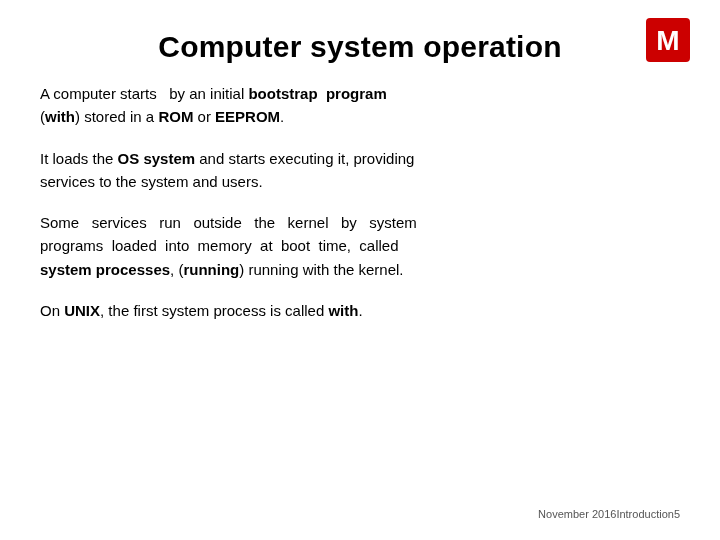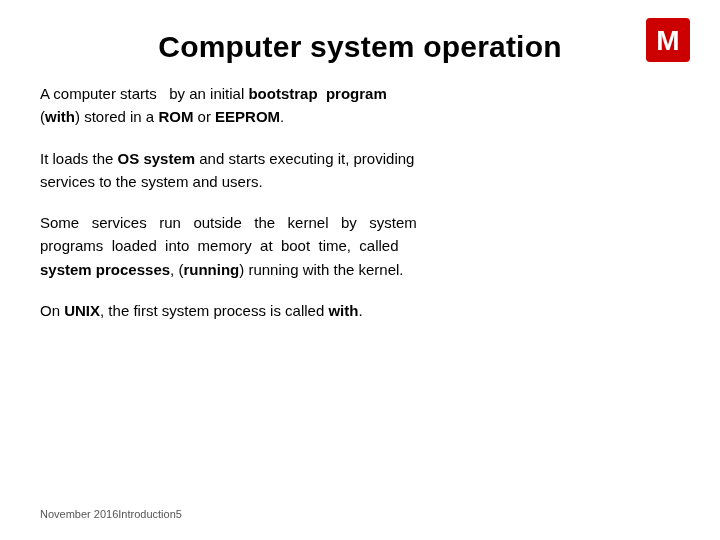--- a/index.html
+++ b/index.html
@@ -63,21 +63,21 @@
       margin-bottom: 10px;
       text-align: justify;
     }
 
     .paragraph span.bold {
       font-weight: bold;
     }
 
     .footer {
       display: flex;
-      justify-content: flex-start;
+      justify-content: flex-end;
       align-items: center;
       padding-top: 8px;
       border-top: none;
       font-size: 11px;
       color: #555;
       margin-top: auto;
     }
 
     .footer-left {}
     .footer-center {}

